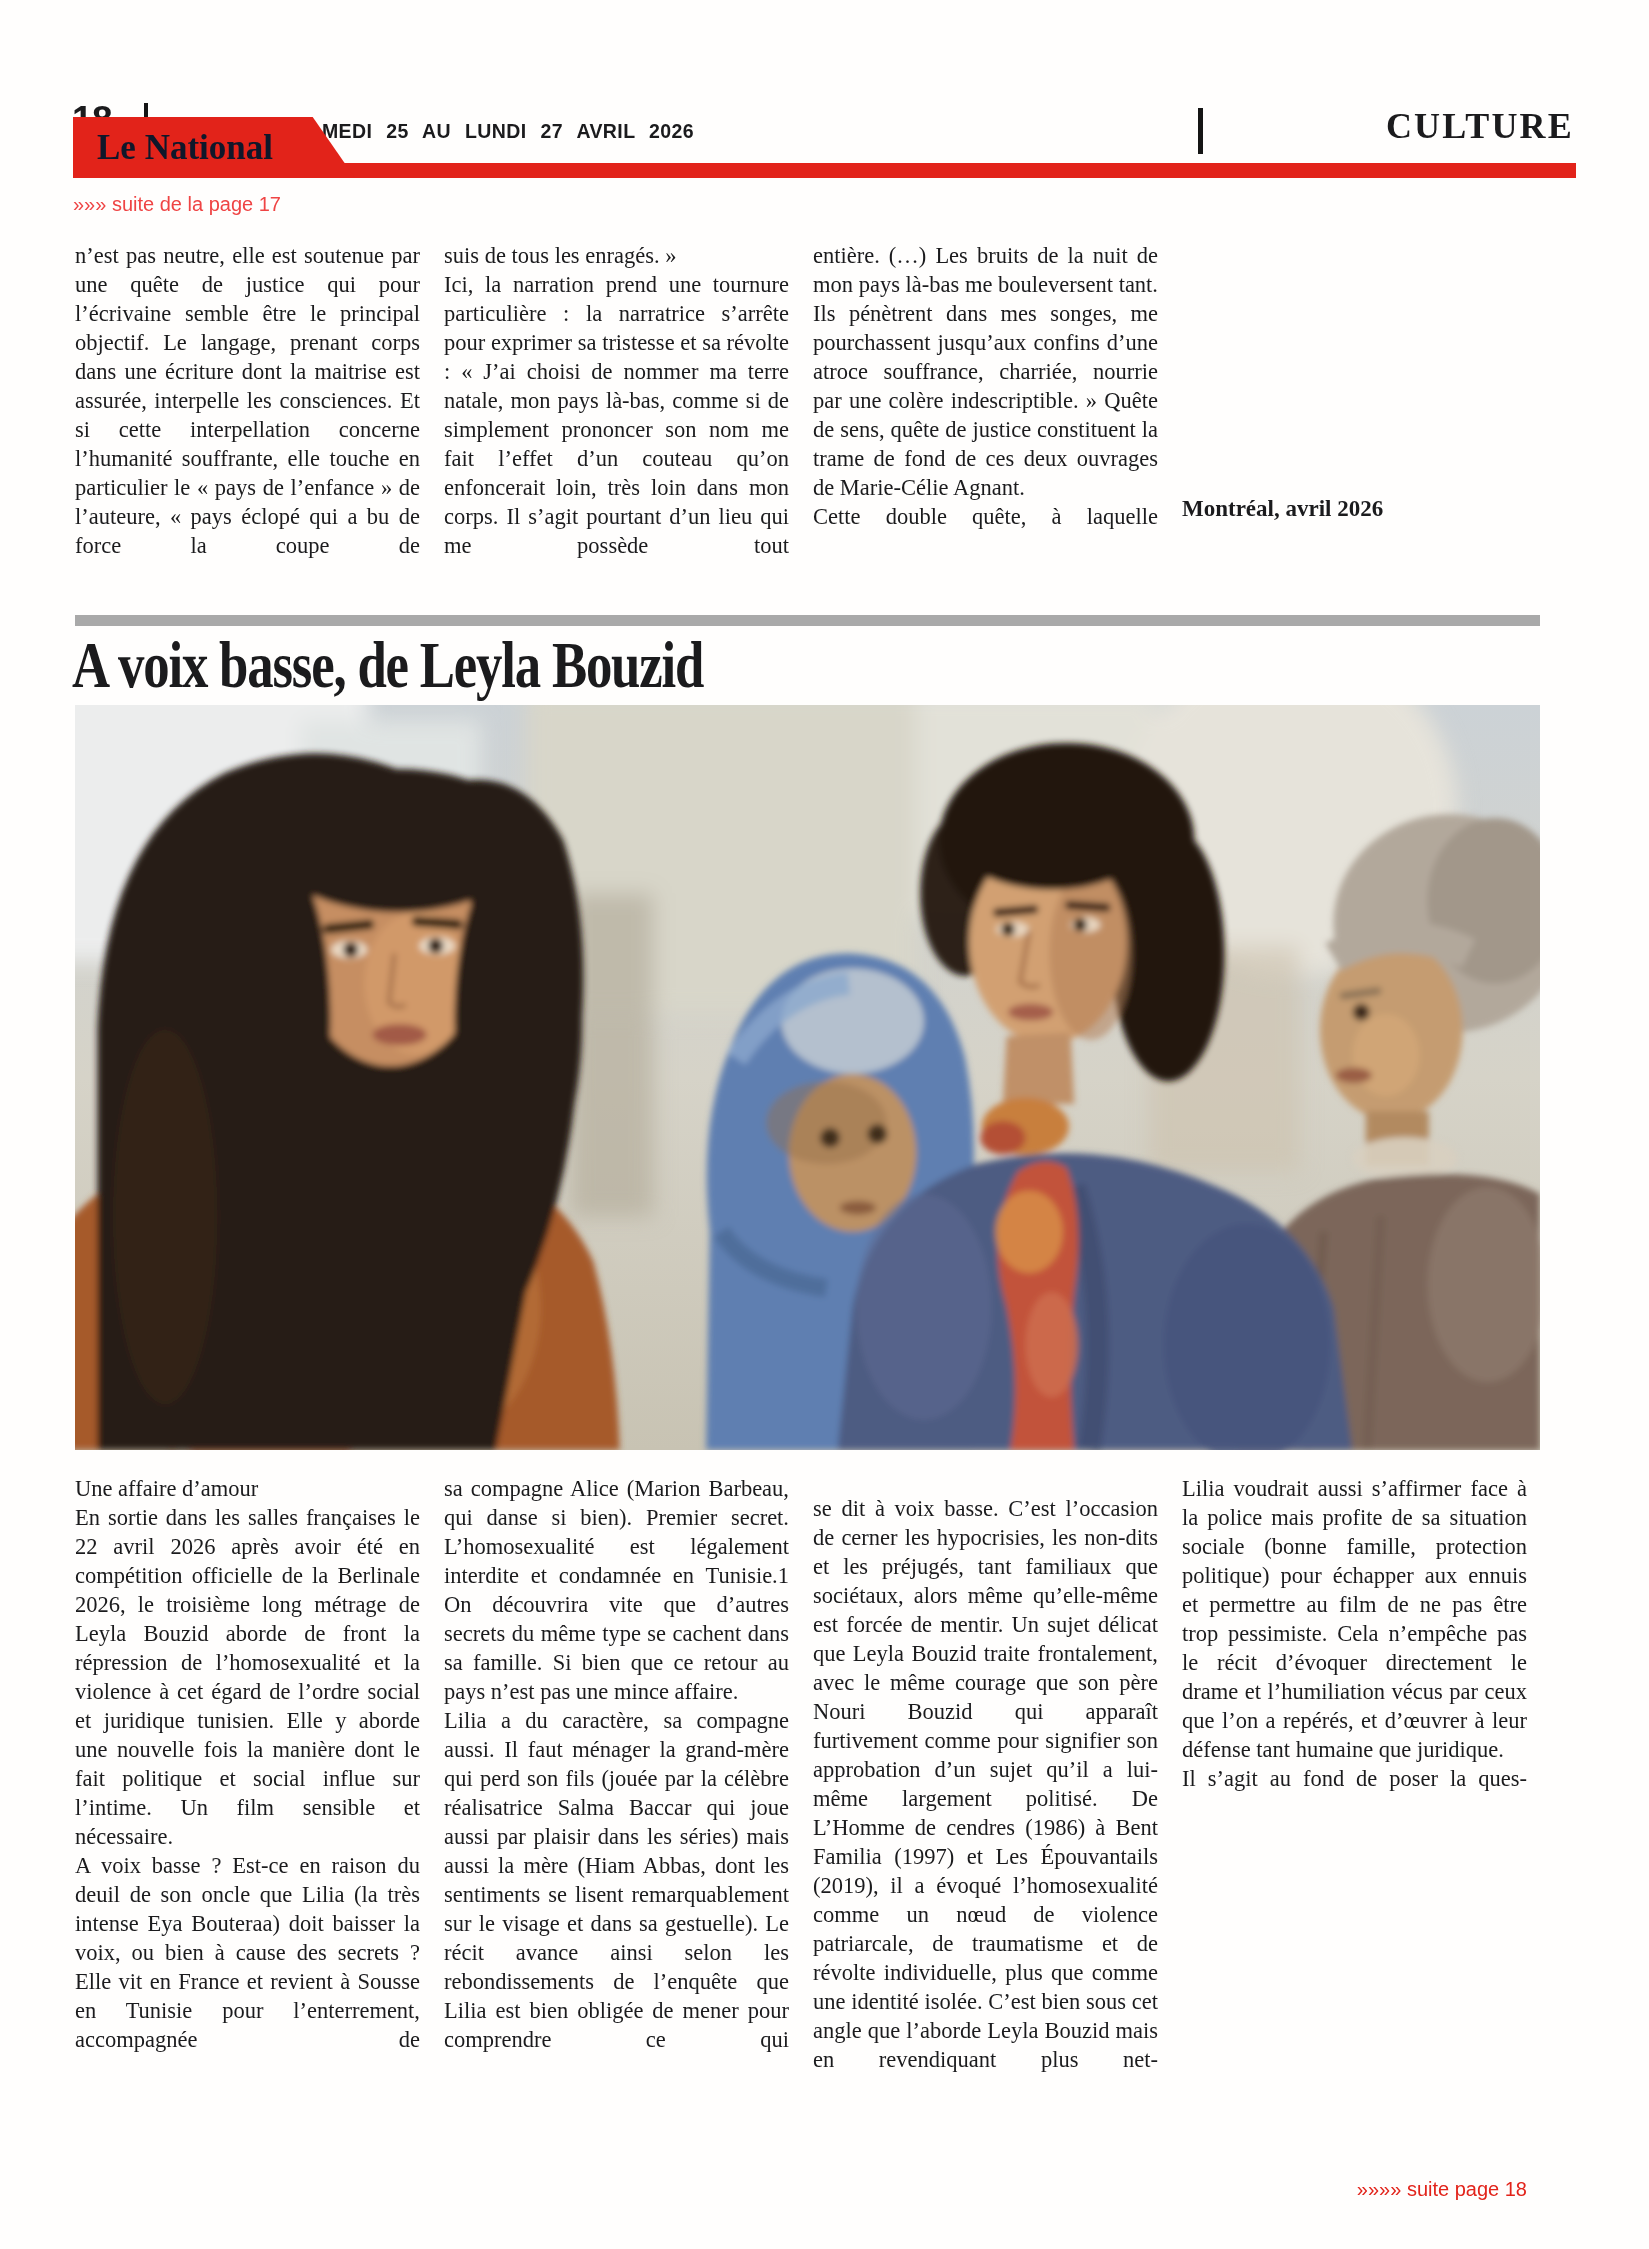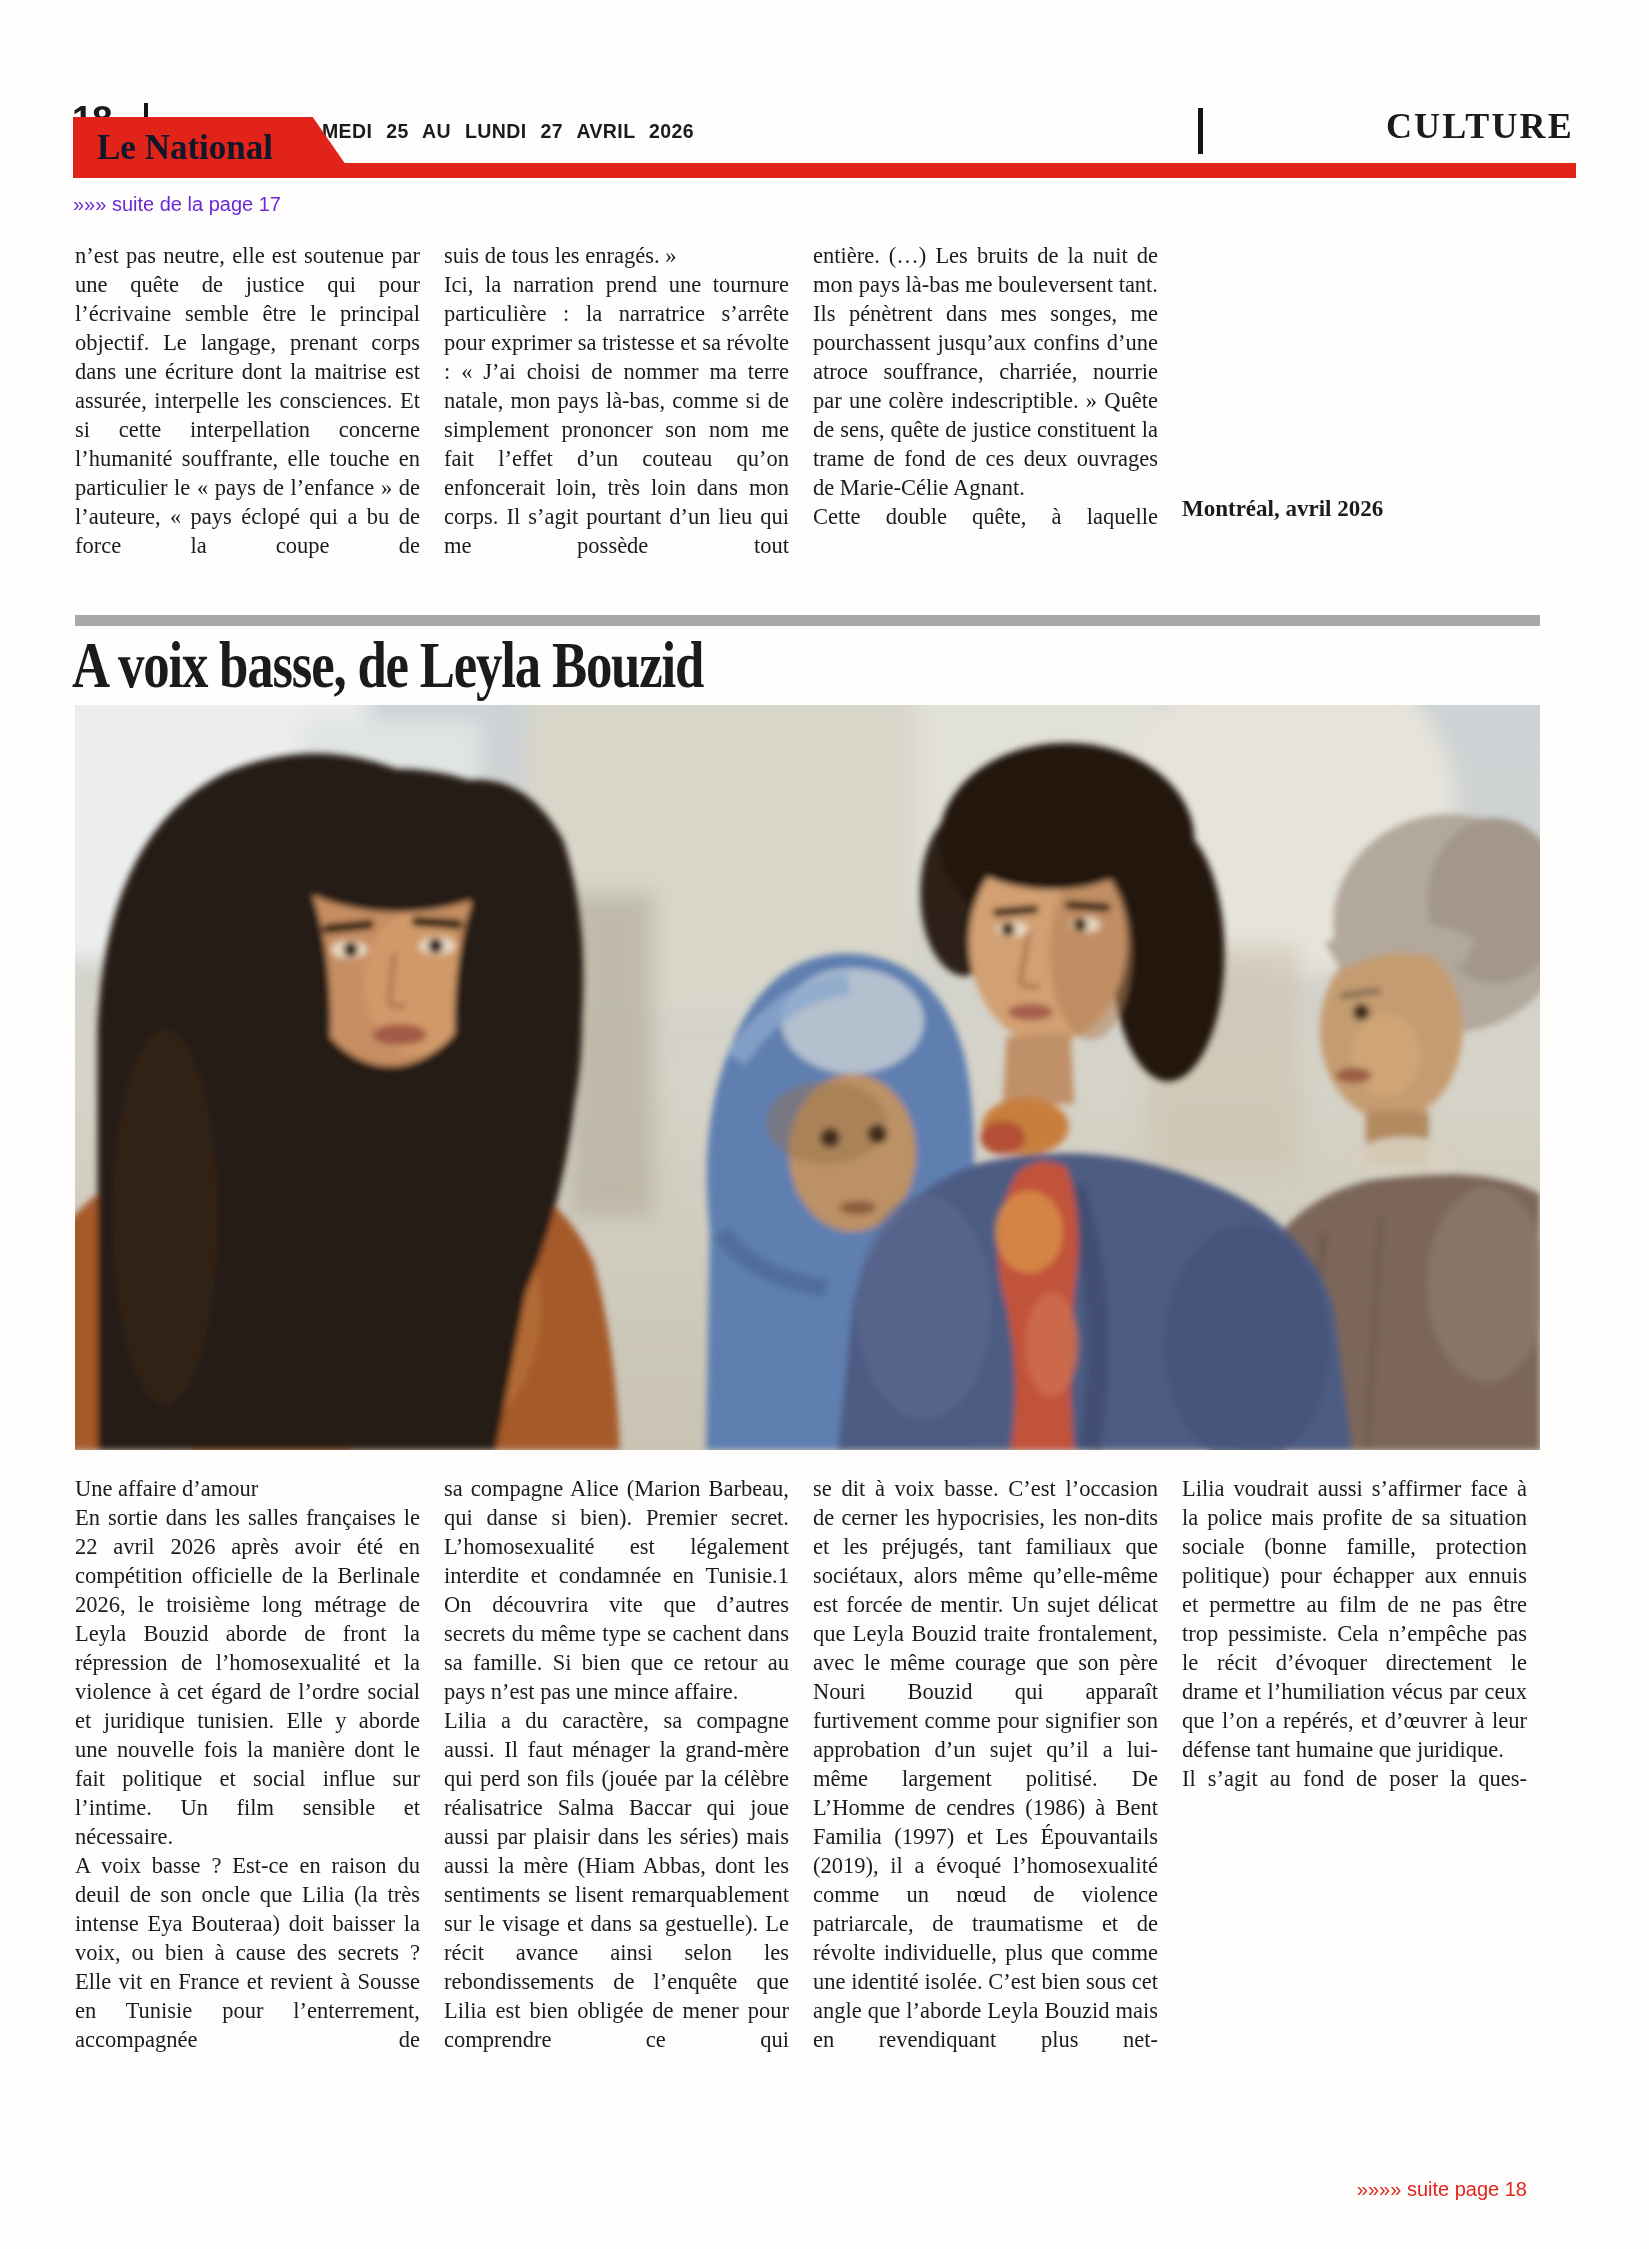--- a/index.html
+++ b/index.html
@@ -31,41 +31,41 @@
   .para { margin: 0; text-align: justify; }
   .para.cont { text-align-last: justify; }
 
   .divider { left: 75px; top: 615px; width: 1465px; height: 10.5px; background: #a9a9a9; }
   .headline { left: 72px; top: 627px; font-size: 66px; font-weight: bold; letter-spacing: -1.5px; white-space: nowrap; transform: scaleX(0.8); transform-origin: 0 0; }
 
   .photo { left: 75px; top: 705px; width: 1465px; height: 745px; background: #cfd3d4; overflow: hidden; }
   .photo svg { display: block; width: 100%; height: 100%; }
 
   .bcol { top: 1474px; }
-  .b1 { height: 643px; } .b2 { height: 676px; } .b3 { height: 663px; } .b4 { height: 706px; }
+  .b1 { height: 643px; } .b2 { height: 676px; } .b3 { height: 663px; margin-top: 20px; } .b4 { height: 706px; }
   .suite-bot { left: 1182px; top: 2178px; width: 345px; text-align: right; font-family: "Liberation Sans", sans-serif; font-size: 20px; }
 </style>
 </head>
 <body>
 
 <div class="page">
 
   <div class="abs pageno">18</div>
   <div class="abs pgbar"></div>
   <div class="abs issue">Nº 2387</div>
   <div class="abs dateline">SAMEDI 25 AU LUNDI 27 AVRIL 2026</div>
   <div class="abs sectbar"></div>
   <div class="abs section">CULTURE</div>
 
   <div class="abs redbar" style="background: rgb(226, 35, 26);"></div>
   <div class="abs flag" style="background: rgb(226, 35, 26);">
     <span>Le National</span>
   </div>
 
-  <div class="abs suite-top" style="color: #6d28d9;">»»» suite de la page 17</div>
+  <div class="abs suite-top" style="color: #ef4444;">»»» suite de la page 17</div>
 
   <div class="abs col tcol c1">
       <p class="para cont">n’est pas neutre, elle est soutenue par une quête de justice qui pour l’écrivaine semble être le principal objectif. Le langage, prenant corps dans une écriture dont la maitrise est assurée, interpelle les consciences. Et si cette interpellation concerne l’humanité souffrante, elle touche en particulier le « pays de l’enfance » de l’auteure, « pays éclopé qui a bu de force la coupe de</p>
     </div>
   <div class="abs col tcol c2">
       <p class="para">suis de tous les enragés. »</p>
       <p class="para cont">Ici, la narration prend une tournure particulière : la narratrice s’arrête pour exprimer sa tristesse et sa révolte : « J’ai choisi de nommer ma terre natale, mon pays là-bas, comme si de simplement prononcer son nom me fait l’effet d’un couteau qu’on enfoncerait loin, très loin dans mon corps. Il s’agit pourtant d’un lieu qui me possède tout</p>
     </div>
   <div class="abs col tcol c3">
       <p class="para">entière. (…) Les bruits de la nuit de mon pays là-bas me bouleversent tant. Ils pénètrent dans mes songes, me pourchassent jusqu’aux confins d’une atroce souffrance, charriée, nourrie par une colère indescriptible. » Quête de sens, quête de justice constituent la trame de fond de ces deux ouvrages de Marie-Célie Agnant.</p>

